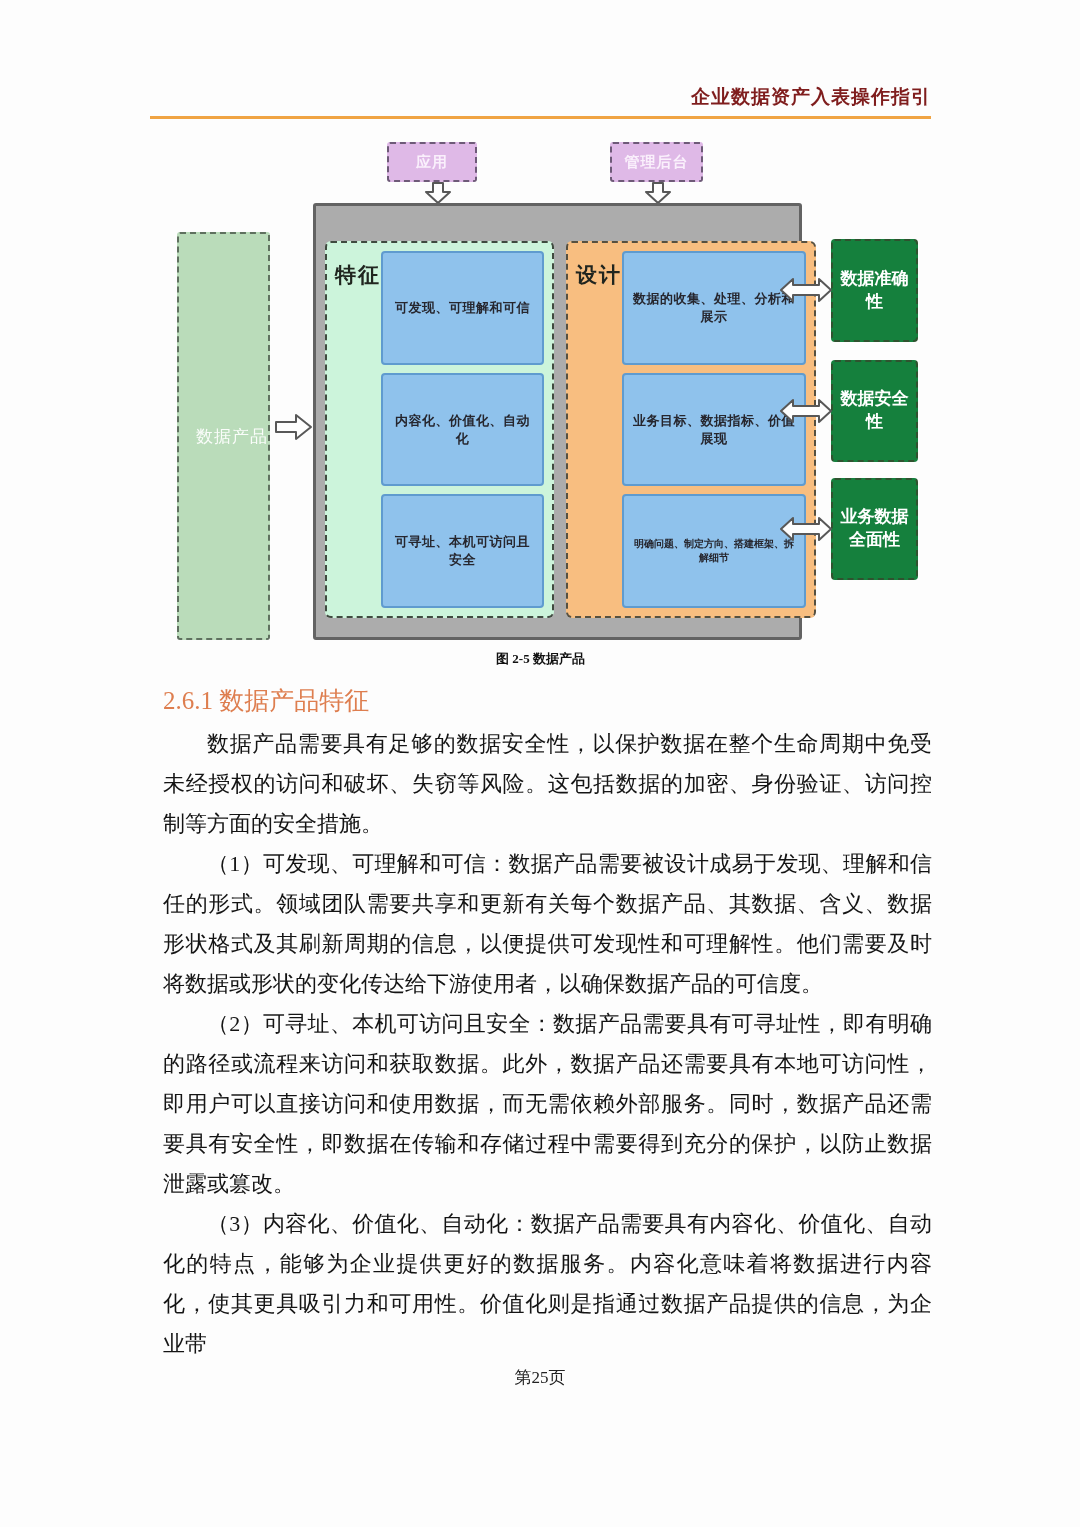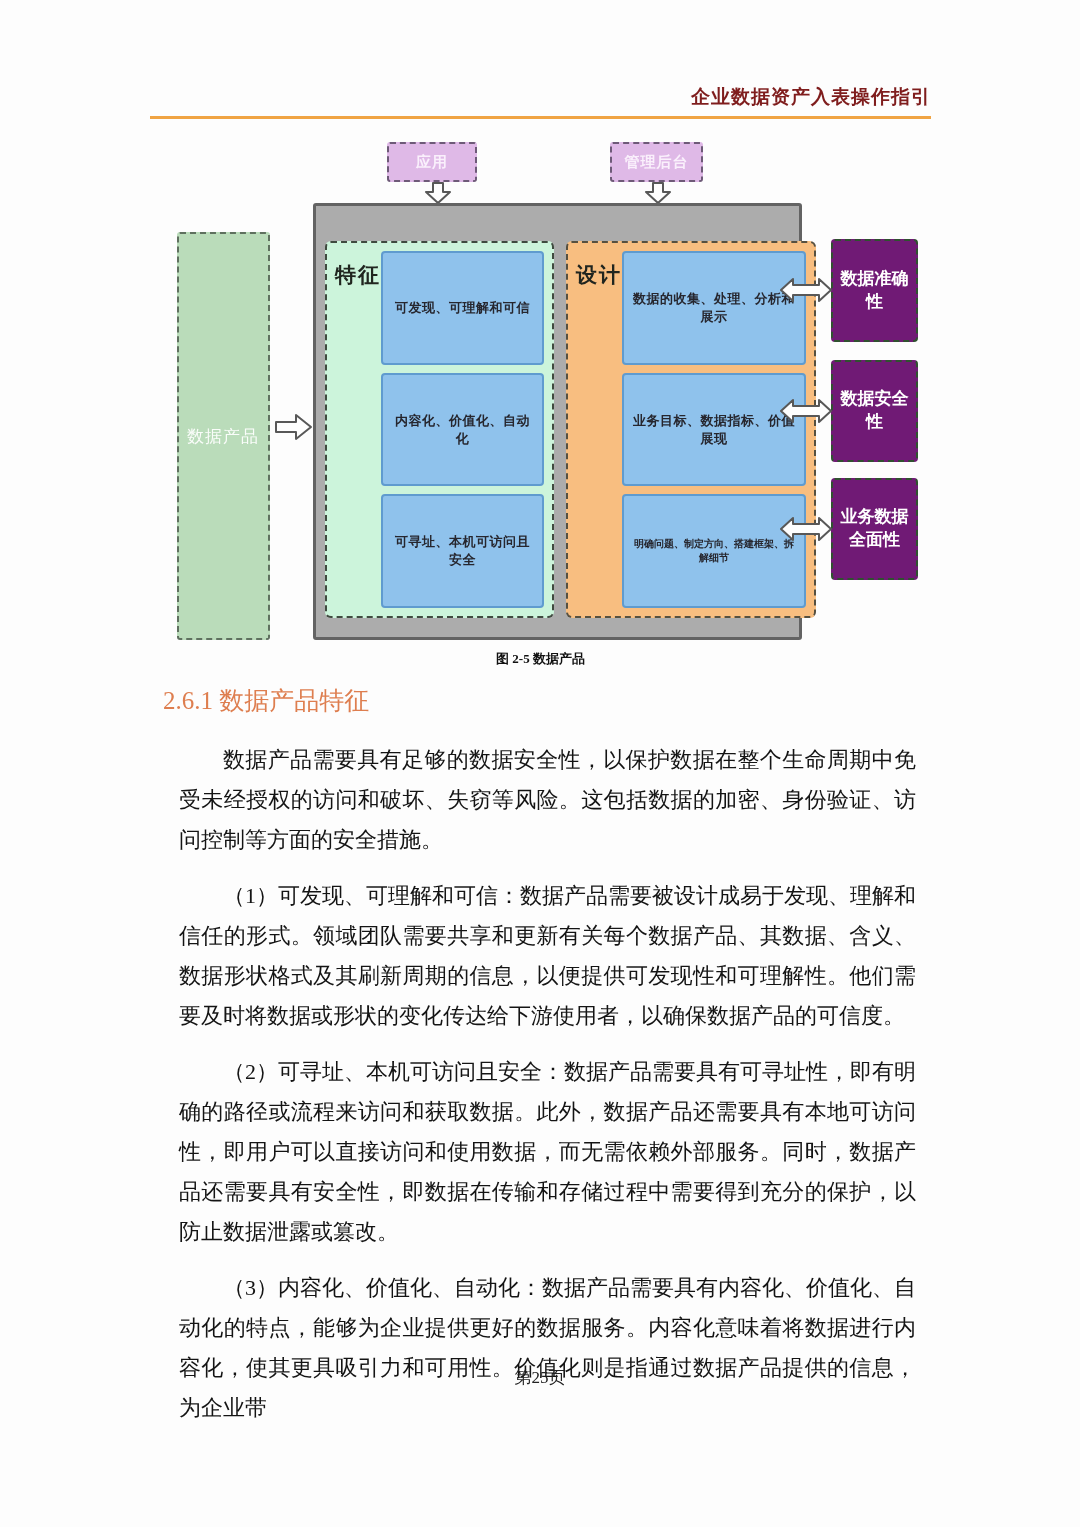--- a/index.html
+++ b/index.html
@@ -103,32 +103,32 @@
     letter-spacing: 0.5px;
   }
   .blue-box.small-text { font-size: 10px; letter-spacing: 0; font-family: Liberation Serif, serif; }
   .left-box {
     position: absolute;
     left: 177px; top: 232px;
     width: 93px; height: 408px;
     background: #badcba;
     border: 2px dashed #5f705f;
     border-radius: 3px;
-    display: flex; align-items: center; justify-content: flex-start;
+    display: flex; align-items: center; justify-content: flex-end;
     color: rgba(255,255,255,0.92);
     font-size: 17px;
     letter-spacing: 1px;
     padding-left: 8px;
   }
   .arrow-right-main { left: 275px; top: 413px; }
   .right-box {
     position: absolute;
     left: 831px;
     width: 87px;
-    background: #701a75;
+    background: #15803d;
     border: 2px dashed #2f522f;
     border-radius: 4px;
     display: flex; align-items: center; justify-content: center;
     text-align: center;
     color: #ffffff;
     font-size: 17px;
     font-weight: bold;
     line-height: 1.35;
     padding: 4px;
   }
@@ -159,21 +159,21 @@
   .body-text {
     position: absolute;
     top: 724px;
     left: 163px;
     width: 769px;
     font-size: 22px;
     line-height: 40px;
     color: #141414;
     text-align: justify;
   }
-  .body-text p { text-indent: 2em; margin: 16px; }
+  .body-text p { text-indent: 2em; margin: 0; }
   .footer-page {
     position: absolute;
     top: 1366px;
     left: 0;
     width: 1080px;
     text-align: center;
     font-size: 17px;
     color: #222;
   }
 </style>

